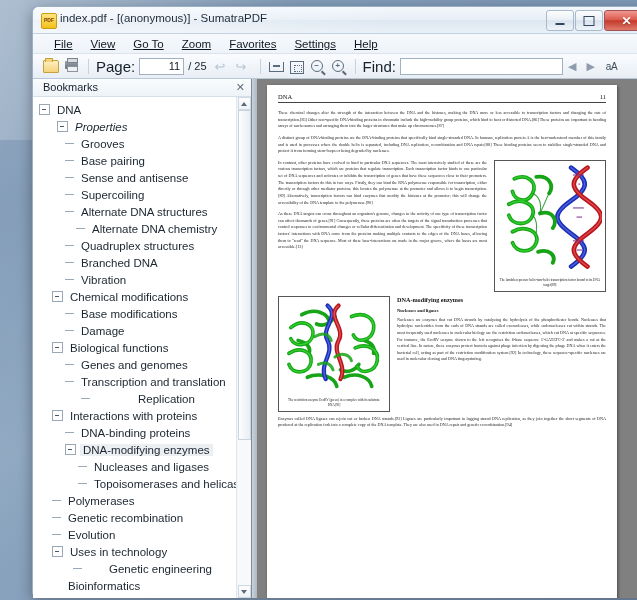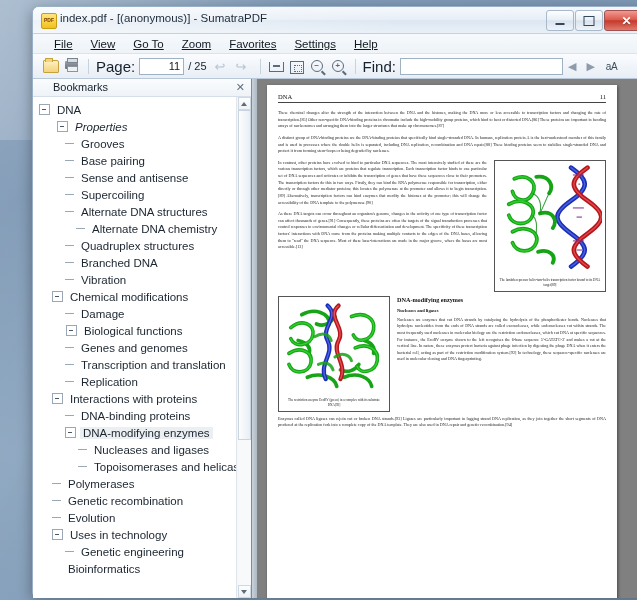--- a/index.html
+++ b/index.html
@@ -119,21 +119,21 @@
   
   #sidebar{
     width:218px;background:#fff;display:flex;flex-direction:column;
     border-right:1px solid #7e8c99;
   }
   #bm-header{
     height:17px;position:relative;flex:none;
     background:linear-gradient(180deg,#fafcfd,#eef3f8);
     border-bottom:1px solid #d5dfe9;
   }
-  #bm-title{position:absolute;left:20px;top:2px;font-size:11px;color:#16212c;}
+  #bm-title{position:absolute;left:10px;top:2px;font-size:11px;color:#16212c;}
   #bm-close{position:absolute;right:6px;top:1px;font-size:11px;color:#62707e;line-height:14px;}
   #tree-wrap{flex:1;position:relative;overflow:hidden;display:flex;}
   #tree{flex:1;padding:4px 0 0 0;overflow:hidden;}
   .node{
     height:17px;display:flex;align-items:center;font-size:11.5px;color:#1b2530;
     white-space:nowrap;position:relative;
   }
   .node .lbl{padding:0 3px;}
   .node.sel .lbl{background:#eceff2;}
   .exp{
@@ -329,35 +329,39 @@
               <div class="node" style="padding-left: 32px;">
                 <span class="dash"></span>
                 <span class="lbl">Vibration</span>
               </div>
               <div class="node" style="padding-left: 19px;">
                 <span class="exp"></span>
                 <span class="lbl">Chemical modifications</span>
               </div>
               <div class="node" style="padding-left: 32px;">
                 <span class="dash"></span>
+                <span class="lbl">Base modifications</span>
+              </div>
+              <div class="node" style="padding-left: 32px;">
+                <span class="dash"></span>
                 <span class="lbl">Damage</span>
               </div>
-              <div class="node" style="padding-left: 33px;">
+              <div class="node" style="padding-left: 19px;">
                 <span class="exp"></span>
                 <span class="lbl">Biological functions</span>
               </div>
               <div class="node" style="padding-left: 32px;">
                 <span class="dash"></span>
                 <span class="lbl">Genes and genomes</span>
               </div>
               <div class="node" style="padding-left: 32px;">
                 <span class="dash"></span>
                 <span class="lbl">Transcription and translation</span>
               </div>
-              <div class="node" style="padding-left: 32px;">
+              <div class="node" style="padding-left: 48px; gap: 41px;">
                 <span class="dash"></span>
                 <span class="lbl">Replication</span>
               </div>
               <div class="node" style="padding-left: 19px;">
                 <span class="exp"></span>
                 <span class="lbl">Interactions with proteins</span>
               </div>
               <div class="node" style="padding-left: 32px;">
                 <span class="dash"></span>
                 <span class="lbl">DNA-binding proteins</span>
@@ -383,21 +387,21 @@
                 <span class="lbl">Genetic recombination</span>
               </div>
               <div class="node" style="padding-left: 19px;">
                 <span class="dash"></span>
                 <span class="lbl">Evolution</span>
               </div>
               <div class="node" style="padding-left: 19px;">
                 <span class="exp"></span>
                 <span class="lbl">Uses in technology</span>
               </div>
-              <div class="node" style="padding-left: 32px;">
+              <div class="node" style="padding-left: 40px; gap: 20px;">
                 <span class="dash"></span>
                 <span class="lbl">Genetic engineering</span>
               </div>
               <div class="node" style="padding-left: 32px;">
                 <span class="lbl">Bioinformatics</span>
               </div>
             </div>
         <div id="sb-scroll">
           <div class="sb-arrow up">
                 <i></i>

